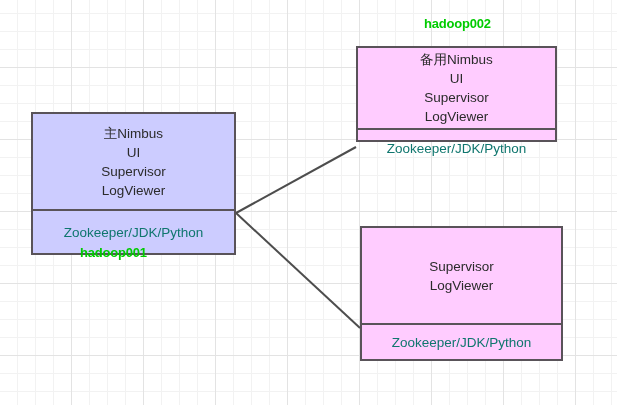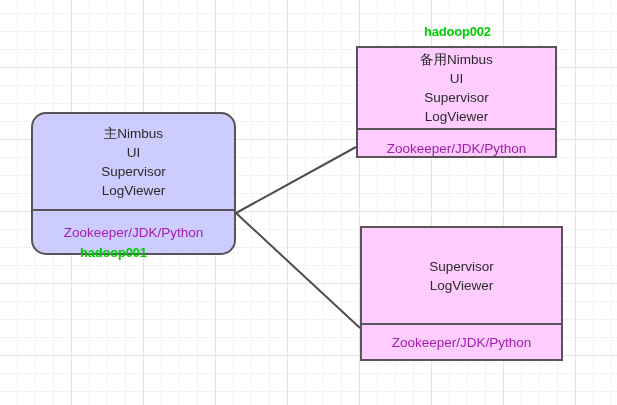--- a/index.html
+++ b/index.html
@@ -34,68 +34,68 @@
     height: 405px;
     pointer-events: none;
   }
   .node {
     position: absolute;
     box-sizing: border-box;
     border: 2px solid #595359;
     display: flex;
     flex-direction: column;
   }
-  .node.purple { background: #ccccff; border-radius: 15px; }
+  .node.purple { background: #ccccff; }
   .node.pink   { background: #ffccff; }
 
   .node-top {
     flex: 1 1 auto;
     display: flex;
     flex-direction: column;
     align-items: center;
     justify-content: center;
     color: #2b2b2b;
     font-size: 13.5px;
     line-height: 19px;
     text-align: center;
     padding: 2px 4px;
   }
   .node-bottom {
     flex: 0 0 auto;
     border-top: 2px solid #595359;
     display: flex;
     align-items: center;
     justify-content: center;
-    color: #a21caf;
+    color: #0f766e;
     font-size: 13.5px;
     text-align: right;
   }
   .svc-line { display: block; white-space: nowrap; }
 
   .host-label {
     position: absolute;
     color: #00cc00;
     font-weight: bold;
     font-size: 13px;
     white-space: nowrap;
     letter-spacing: -0.2px;
   }
 
   
   #node-hadoop001 { left: 31px;  top: 112px; width: 205px; height: 143px; }
   #node-hadoop001 .node-bottom { height: 42px; }
 
-  #node-hadoop002 { left: 356px; top: 46px;  width: 201px; height: 112px; }
+  #node-hadoop002 { left: 356px; top: 46px;  width: 201px; height: 96px; }
   #node-hadoop002 .node-bottom { height: 36px; }
 
   #node-hadoop003 { left: 360px; top: 226px; width: 203px; height: 135px; }
   #node-hadoop003 .node-bottom { height: 34px; }
 
   #label-hadoop001 { left: 80px;  top: 245px; }
-  #label-hadoop002 { left: 424px; top: 24px; }
+  #label-hadoop002 { left: 424px; top: 16px; }
   #label-hadoop003 { left: 422px; top: 372px; }
 </style>
 </head>
 <body>
 
 <div id="canvas">
 
   <svg class="edges" viewBox="0 0 617 405" width="617" height="405">
     <line x1="236" y1="213" x2="356" y2="147" stroke="#4d4d4d" stroke-width="2"></line>
     <line x1="236" y1="213" x2="360" y2="328" stroke="#4d4d4d" stroke-width="2"></line>

